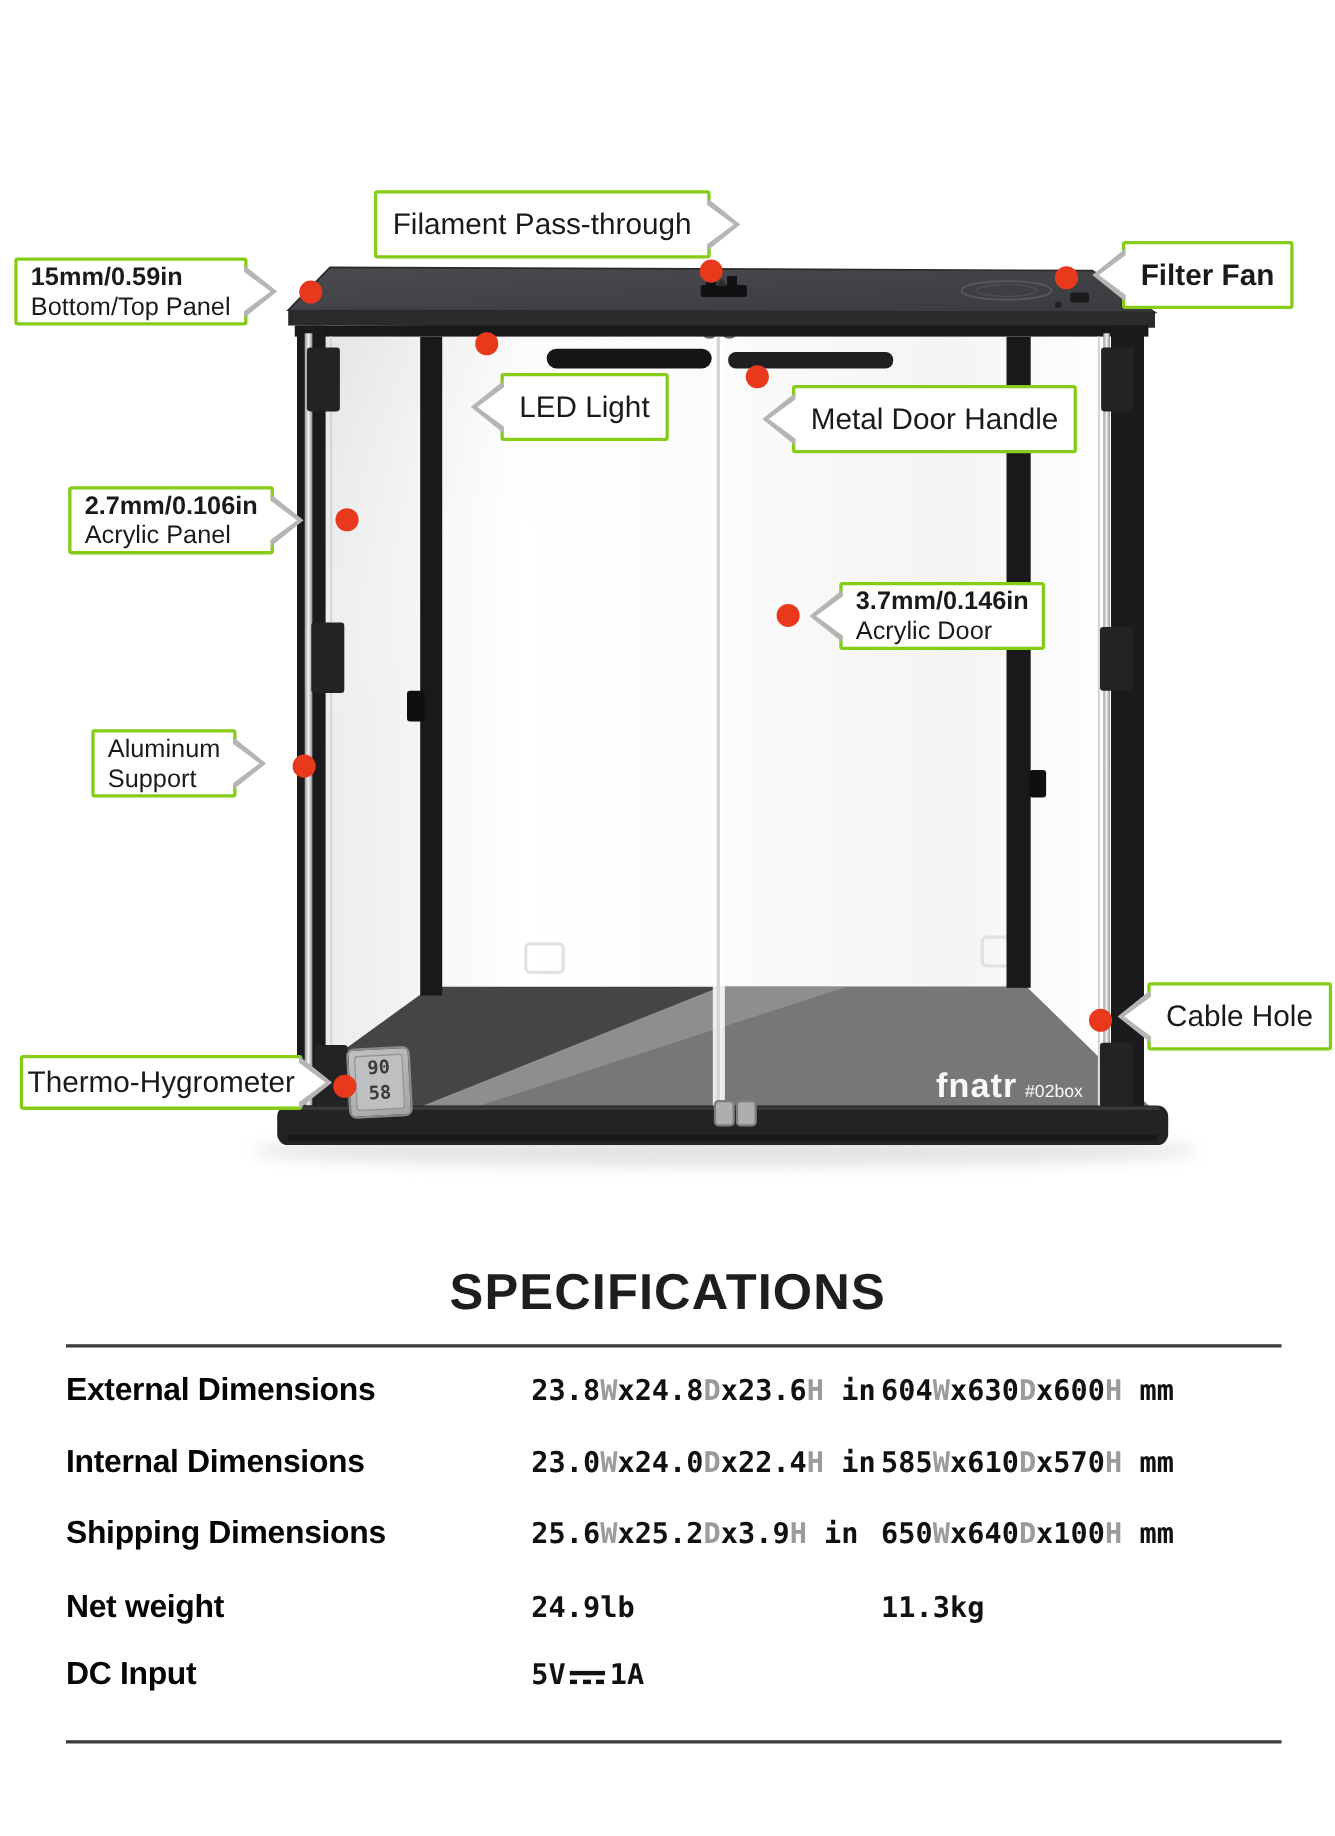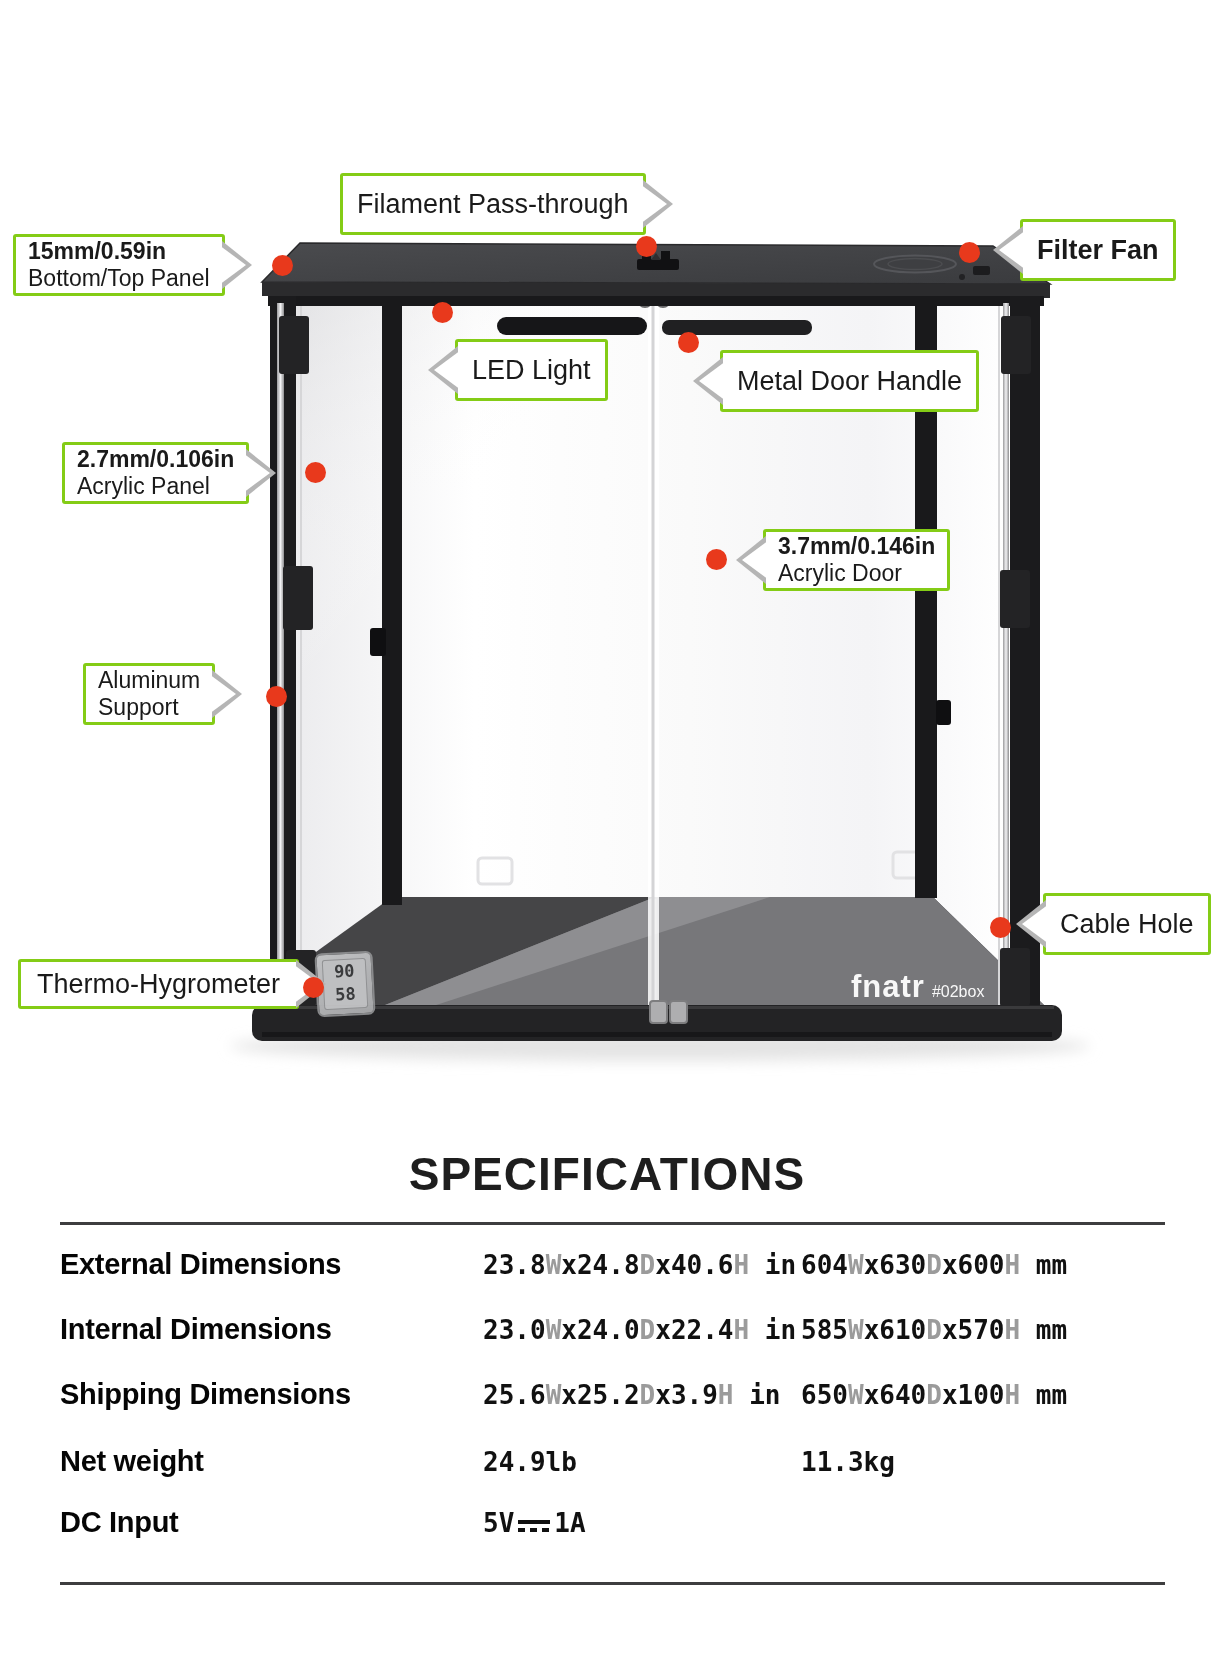--- a/index.html
+++ b/index.html
@@ -6,21 +6,21 @@
   #page{position:relative;width:1214px;height:1669px;background:#fff;overflow:hidden;
         font-family:"Liberation Sans",sans-serif;}
   #illustration{position:absolute;left:0;top:0;width:1214px;height:1669px;}
 
   
   #callout-layer,#dot-layer{position:absolute;left:0;top:0;width:100%;height:100%;}
   .callout{position:absolute;background:#fff;border:3px solid #84cc16;border-radius:3px;
            white-space:nowrap;color:#1a1a1a;display:inline-block;
            padding:9px 14px;font-size:27px;line-height:38px;}
   .callout.multi{padding:1px 12px;font-size:23px;line-height:27px;}
-  .callout.compact{padding:3px 16px;}
+  .callout.compact{padding:3px 4px;}
   .cl-line{white-space:nowrap;}
   .cl-line.b{font-weight:bold;}
   .ptr-b,.ptr-f{position:absolute;width:0;height:0;border-style:solid;}
   
   .pr .ptr-b{right:-30px;top:50%;margin-top:-24px;border-width:24px 0 24px 30px;
              border-color:transparent transparent transparent #b5b5b5;}
   .pr .ptr-f{right:-24px;top:50%;margin-top:-20px;border-width:20px 0 20px 27px;
              border-color:transparent transparent transparent #ffffff;}
   
   .pl .ptr-b{left:-30px;top:50%;margin-top:-24px;border-width:24px 30px 24px 0;
@@ -247,21 +247,21 @@
       <div class="dot" style="left: 705.5px; top: 548.5px;"></div>
       <div class="dot" style="left: 265.5px; top: 685.5px;"></div>
       <div class="dot" style="left: 989.5px; top: 916.5px;"></div>
       <div class="dot" style="left: 302.5px; top: 976.5px;"></div>
     </div>
 
   <div class="spec-title">SPECIFICATIONS</div>
   <div class="divider" id="divider-top"></div>
   <div id="spec-rows">
       <div class="spec-label" style="top: 1248px;">External Dimensions</div>
-      <div class="spec-val c1" style="top: 1250px;"><span>23.8</span><span class="u">W</span><span>x</span><span>24.8</span><span class="u">D</span><span>x</span><span>40.6</span><span class="u">H</span><span> in</span></div>
+      <div class="spec-val c1" style="top: 1250px;"><span>23.8</span><span class="u">W</span><span>x</span><span>24.8</span><span class="u">D</span><span>x</span><span>23.6</span><span class="u">H</span><span> in</span></div>
       <div class="spec-val c2" style="top: 1250px;"><span>604</span><span class="u">W</span><span>x</span><span>630</span><span class="u">D</span><span>x</span><span>600</span><span class="u">H</span><span> mm</span></div>
       <div class="spec-label" style="top: 1313px;">Internal Dimensions</div>
       <div class="spec-val c1" style="top: 1315px;"><span>23.0</span><span class="u">W</span><span>x</span><span>24.0</span><span class="u">D</span><span>x</span><span>22.4</span><span class="u">H</span><span> in</span></div>
       <div class="spec-val c2" style="top: 1315px;"><span>585</span><span class="u">W</span><span>x</span><span>610</span><span class="u">D</span><span>x</span><span>570</span><span class="u">H</span><span> mm</span></div>
       <div class="spec-label" style="top: 1378px;">Shipping Dimensions</div>
       <div class="spec-val c1" style="top: 1380px;"><span>25.6</span><span class="u">W</span><span>x</span><span>25.2</span><span class="u">D</span><span>x</span><span>3.9</span><span class="u">H</span><span> in</span></div>
       <div class="spec-val c2" style="top: 1380px;"><span>650</span><span class="u">W</span><span>x</span><span>640</span><span class="u">D</span><span>x</span><span>100</span><span class="u">H</span><span> mm</span></div>
       <div class="spec-label" style="top: 1445px;">Net weight</div>
       <div class="spec-val c1" style="top: 1447px;"><span>24.9lb</span></div>
       <div class="spec-val c2" style="top: 1447px;"><span>11.3kg</span></div>

